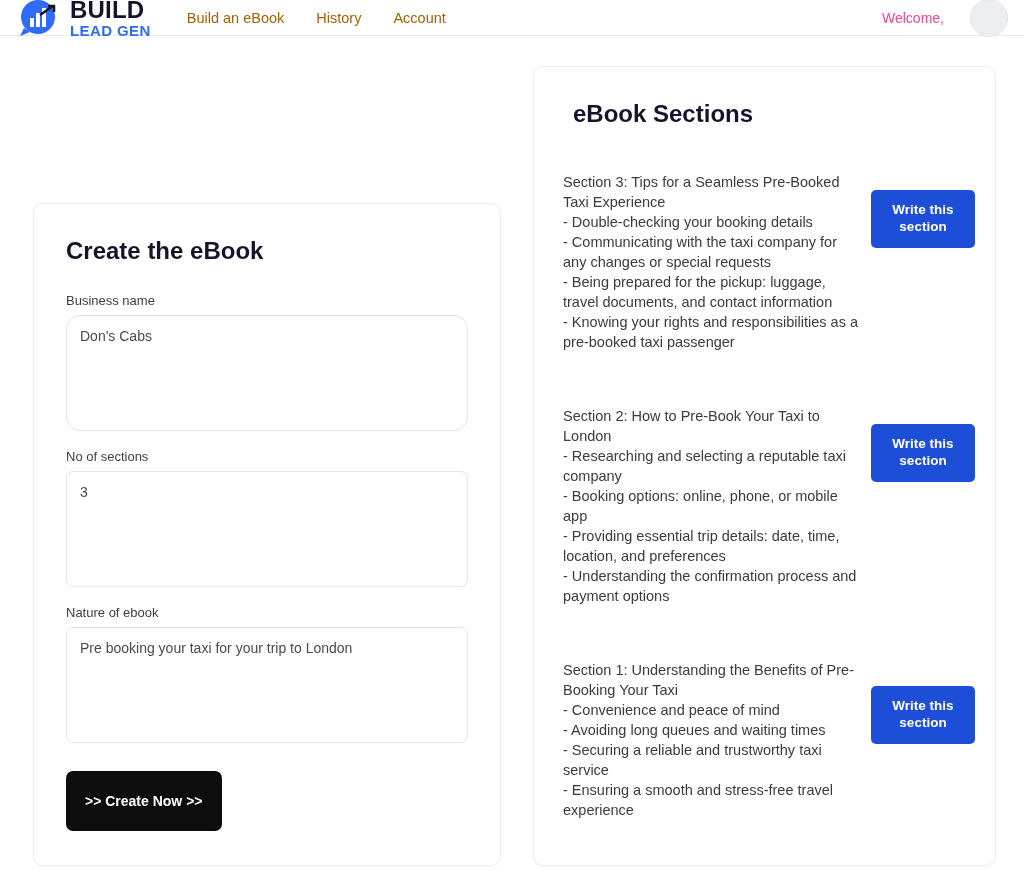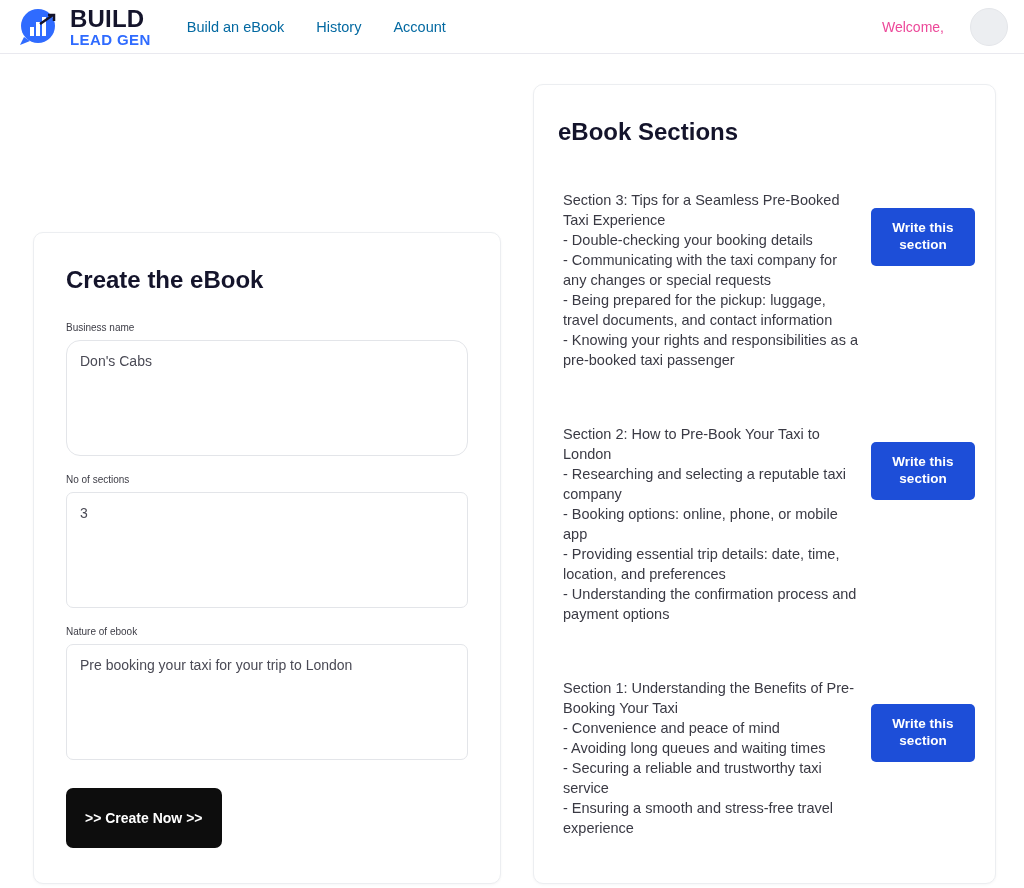--- a/index.html
+++ b/index.html
@@ -7,21 +7,21 @@
     margin: 0; padding: 0;
     width: 1024px; height: 888px;
     background: #ffffff;
     font-family: "Liberation Sans", sans-serif;
     color: #1a1a1a;
     overflow: hidden;
   }
 
   
   .navbar {
-    height: 54px;
+    height: 36px;
     background: #ffffff;
     border-bottom: 1px solid #e9e9ef;
     display: flex;
     align-items: center;
     padding: 0 16px 0 18px;
     position: relative;
   }
   .brand {
     display: flex;
     align-items: center;
@@ -53,21 +53,21 @@
     margin-top: 1px;
   }
   .nav-links {
     display: flex;
     align-items: center;
     gap: 32px;
     margin-left: 10px;
   }
   .nav-link {
     font-size: 14.5px;
-    color: #0369a1;
+    color: #a16207;
     text-decoration: none;
     cursor: pointer;
   }
   .nav-right {
     margin-left: auto;
     display: flex;
     align-items: center;
     gap: 26px;
   }
   .welcome {
@@ -102,21 +102,21 @@
     padding: 30px 32px 34px 32px;
     min-height: 652px;
   }
   .card-title {
     font-size: 24px;
     font-weight: bold;
     color: #14142b;
     margin: 3px 0 28px 0;
   }
   .field-label {
-    font-size: 10px;
+    font-size: 13px;
     color: #3d3d46;
     margin-bottom: 7px;
   }
   .textarea {
     width: 402px;
     border: 1px solid #e3e5e9;
     border-radius: 7px;
     background: #fff;
     font-size: 14px;
     color: #4a4a55;
@@ -143,21 +143,21 @@
     cursor: pointer;
     font-family: "Liberation Sans", sans-serif;
   }
 
   
   .card-right {
     width: 464px;
     padding: 30px 0 30px 0;
     min-height: 800px;
   }
-  .card-right .card-title { margin-left: 24px; }
+  .card-right .card-title { margin-left: 39px; }
 
   .sections-list {
     margin-top: 44px;
     display: flex;
     flex-direction: column;
     gap: 54px;
   }
   .section-row {
     display: flex;
     align-items: flex-start;

